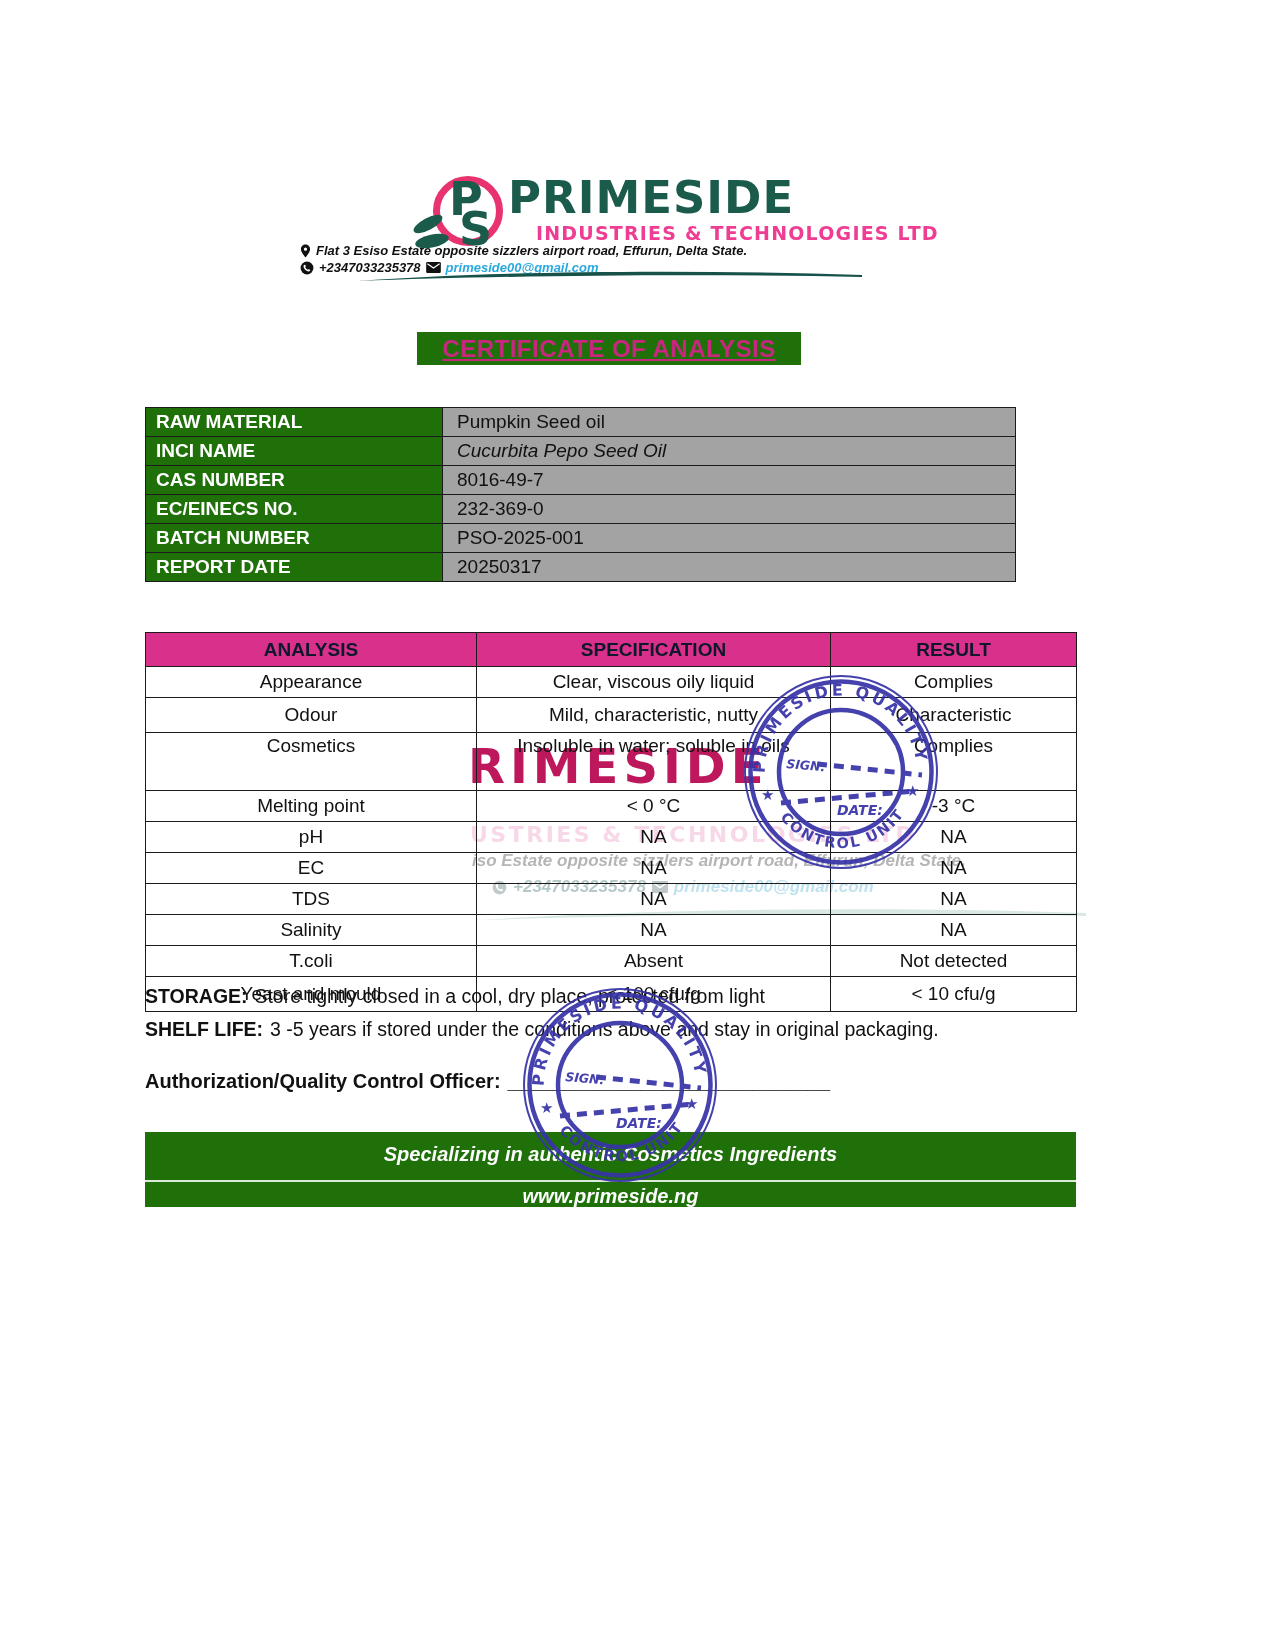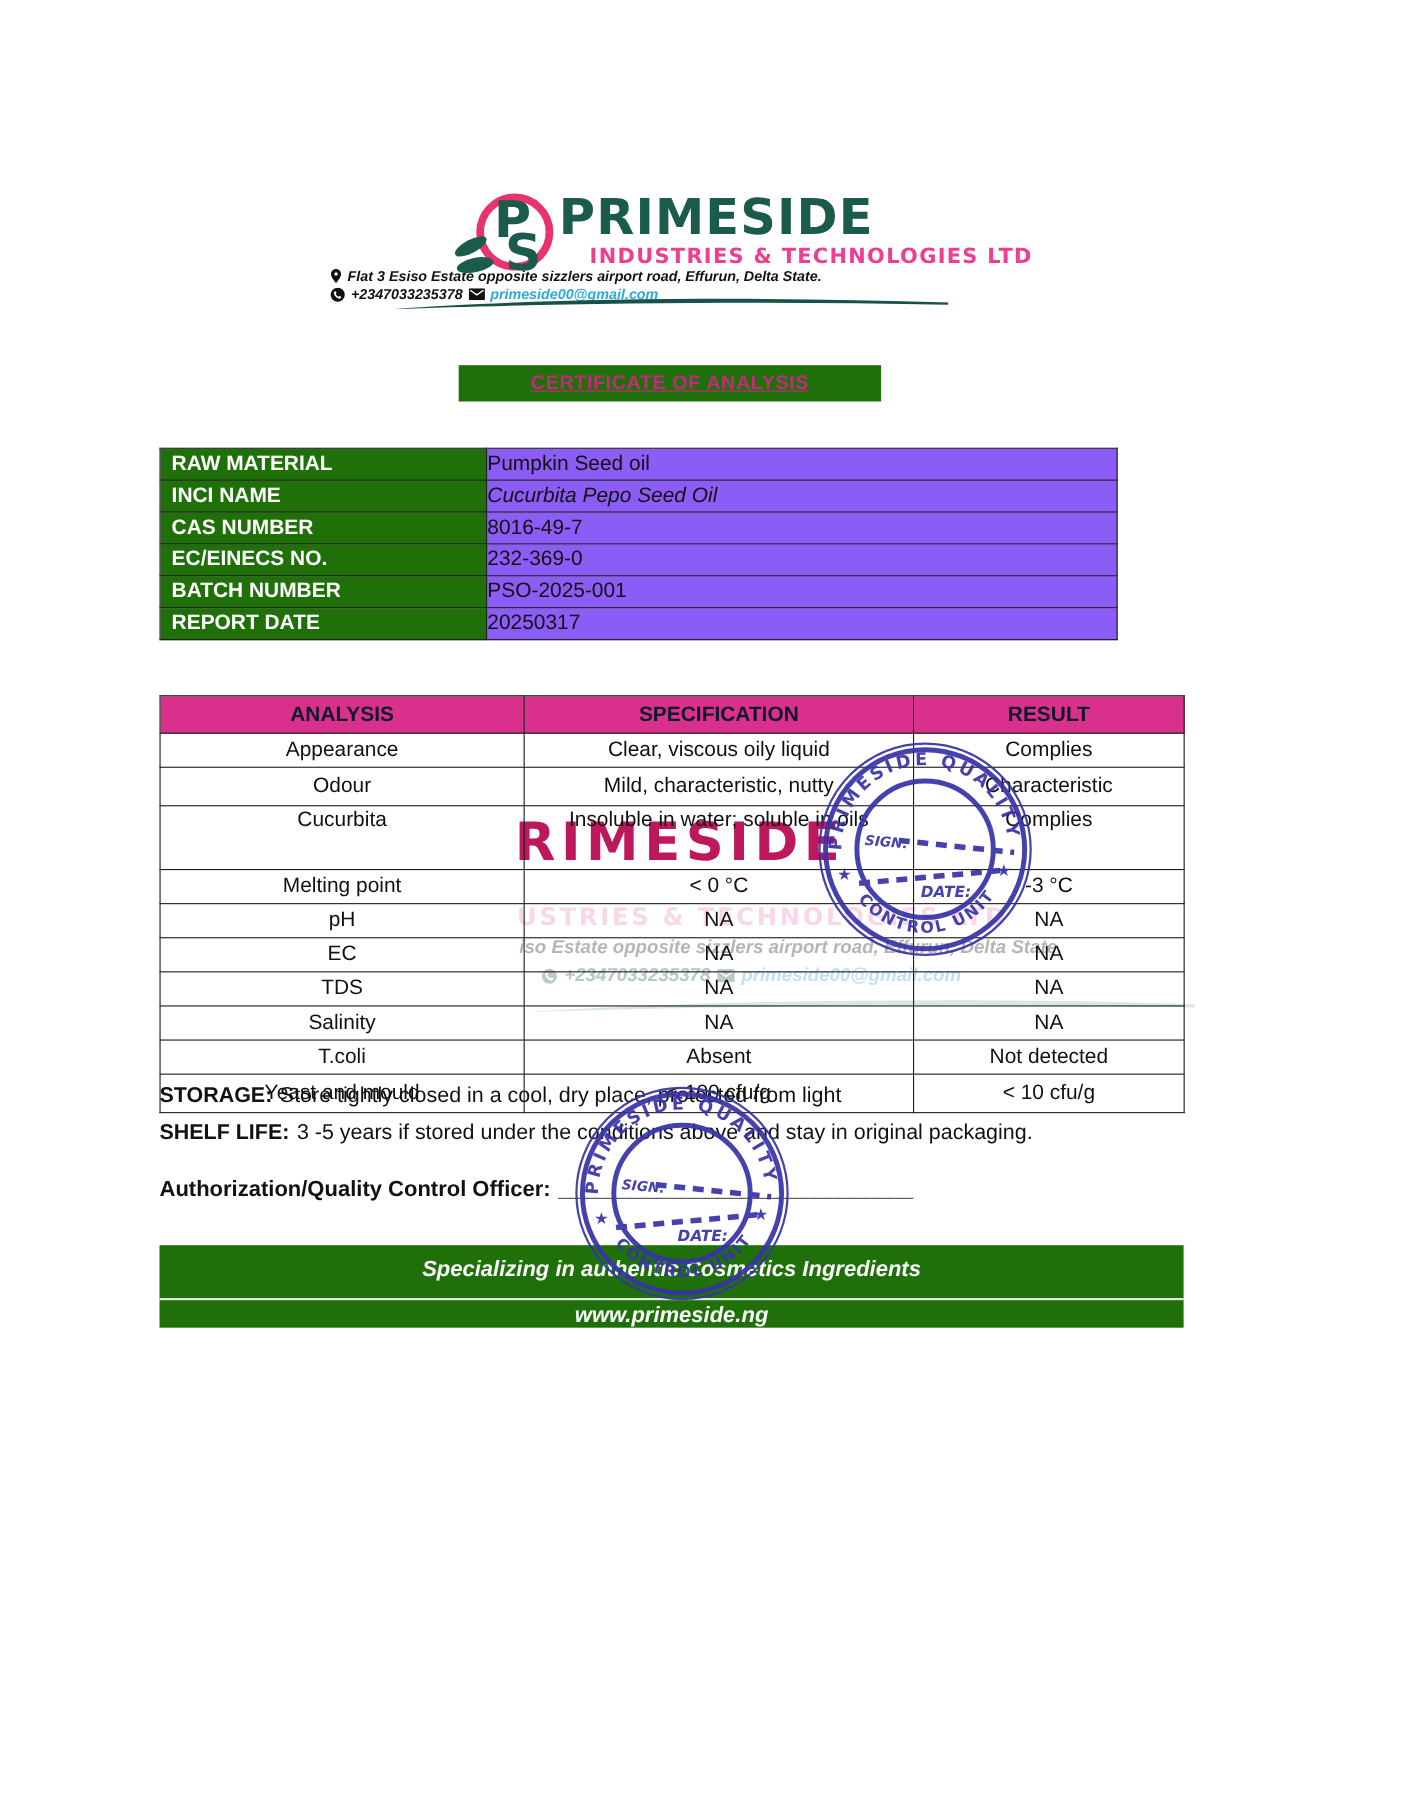--- a/index.html
+++ b/index.html
@@ -19,29 +19,29 @@
   .hdr-line{position:absolute;left:300px;width:680px;display:flex;align-items:center;gap:5px;
             font-size:13px;font-weight:700;font-style:italic;}
   .hdr-address{top:243px;}
   .hdr-contact{top:260px;}
   .email-text{color:#2aa9df;}
   .swoosh{position:absolute;left:356px;top:269px;}
 
   
   .title-bar{position:absolute;left:417px;top:332px;width:384px;height:33px;background:#20700a;
              display:flex;align-items:center;justify-content:center;}
-  .title-bar span{color:#c92680;font-size:18px;font-weight:700;letter-spacing:.5px;
+  .title-bar span{color:#c92680;font-size:24px;font-weight:700;letter-spacing:.5px;
                   text-decoration:underline;white-space:nowrap;}
 
   
   table{border-collapse:collapse;table-layout:fixed;}
   .info-table{position:absolute;left:145px;top:407px;width:871px;z-index:3;}
   .info-table td{border:1.6px solid #1b1b1b;height:28px;font-size:19px;padding:0;}
   .info-table td.k{width:286px;background:#20700a;color:#fff;font-weight:700;padding-left:10px;}
-  .info-table td.v{background:#8b5cf6;}
+  .info-table td.v{padding-left:14px;background:#a3a3a3;}
   .info-table td.v.it{font-style:italic;}
 
   .analysis-table{position:absolute;left:145px;top:632px;width:931px;z-index:3;background:transparent;}
   .analysis-table th{border:1.6px solid #1b1b1b;background:#d9308c;color:#0f172a;font-size:19px;font-weight:700;height:31px;}
   .analysis-table td{border:1.6px solid #1b1b1b;font-size:19px;text-align:center;height:28px;vertical-align:middle;
                      background:transparent;}
   .analysis-table tr.tall td{height:54px;vertical-align:top;padding-top:2px;}
   .analysis-table tr.med td{height:32px;}
 
   
@@ -186,21 +186,21 @@
       <td>Appearance</td>
       <td>Clear, viscous oily liquid</td>
       <td>Complies</td>
     </tr>
     <tr class="med">
       <td>Odour</td>
       <td>Mild, characteristic, nutty</td>
       <td>Characteristic</td>
     </tr>
     <tr class="tall">
-      <td>Cucurbita</td>
+      <td>Cosmetics</td>
       <td>Insoluble in water; soluble in oils</td>
       <td>Complies</td>
     </tr>
     <tr>
       <td>Melting point</td>
       <td>&lt; 0 °C</td>
       <td>-3 °C</td>
     </tr>
     <tr>
       <td>pH</td>

